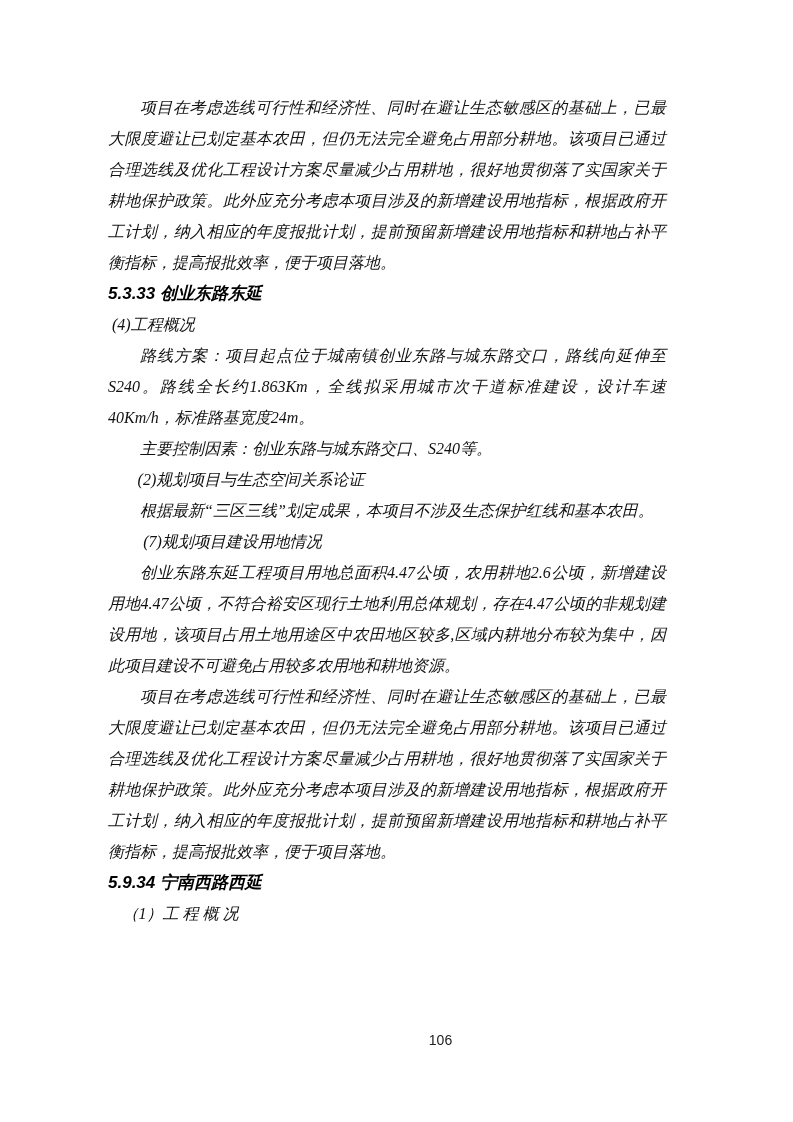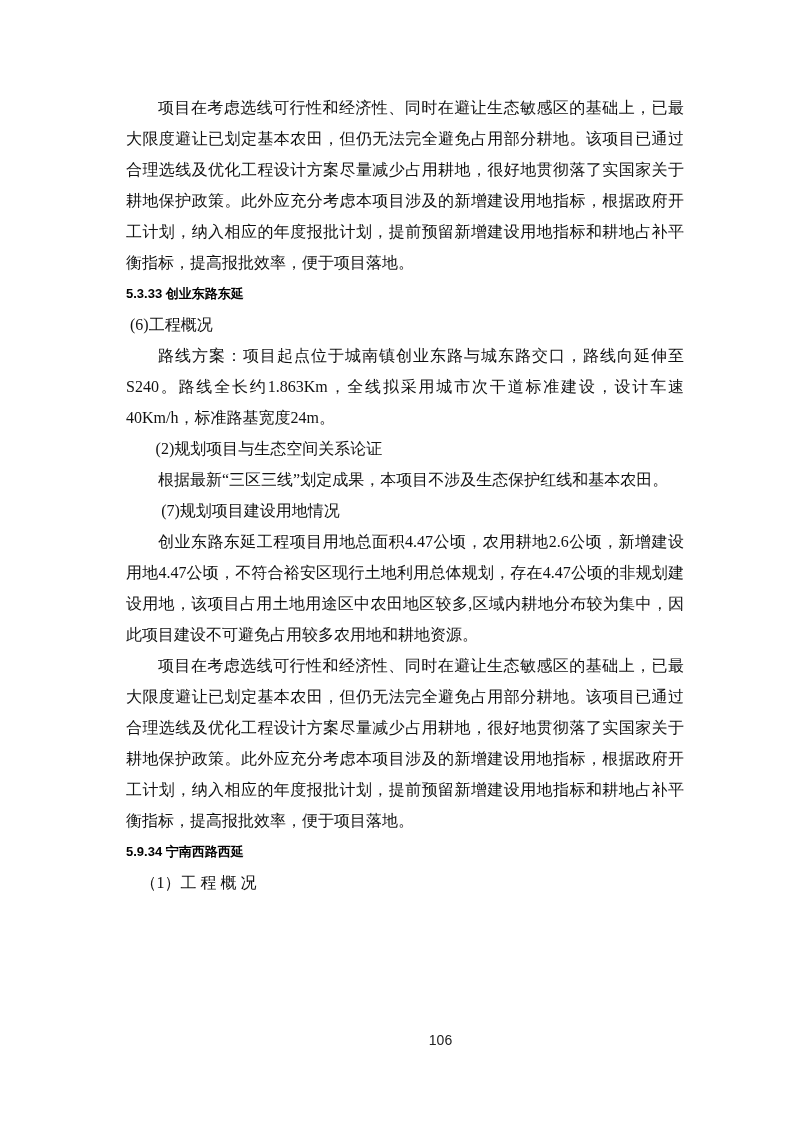--- a/index.html
+++ b/index.html
@@ -11,38 +11,39 @@
     position: relative;
     width: 793px;
     height: 1122px;
     background: #ffffff;
     color: #111111;
     font-family: "Liberation Serif", "DejaVu Serif", serif;
     overflow: hidden;
   }
   .content {
     position: absolute;
-    left: 126px;
+    left: 108px;
     top: 92px;
     width: 558px;
     font-size: 16px;
     line-height: 31px;
+    font-style: italic;
   }
   .content p, .content h3 {
     margin: 0;
     padding: 0;
   }
   .para {
     text-align: justify;
     text-indent: 2em;
   }
   .sec-heading {
     font-family: "Liberation Sans", "DejaVu Sans", sans-serif;
     font-weight: bold;
-    font-size: 13px;
+    font-size: 17px;
     line-height: 31px;
     color: #000000;
   }
   .item-1 { text-indent: 0.25em; white-space: nowrap; }
   .item-2 { text-indent: 1.85em; white-space: nowrap; }
   .item-3 { text-indent: 2.2em; white-space: nowrap; margin-top: 13px; }
   .line-ctrl { text-indent: 2em; white-space: nowrap; margin-top: 14px; }
   .line-note { text-indent: 2em; white-space: nowrap; }
   .gap-before { margin-top: 6px; }
   .item-spaced { text-indent: 0.9em; white-space: nowrap; }
@@ -61,24 +62,25 @@
 </head>
 <body>
 
 <div class="page">
   <div class="content">
 
     <p class="para">项目在考虑选线可行性和经济性、同时在避让生态敏感区的基础上，已最大限度避让已划定基本农田，但仍无法完全避免占用部分耕地。该项目已通过合理选线及优化工程设计方案尽量减少占用耕地，很好地贯彻落了实国家关于耕地保护政策。此外应充分考虑本项目涉及的新增建设用地指标，根据政府开工计划，纳入相应的年度报批计划，提前预留新增建设用地指标和耕地占补平衡指标，提高报批效率，便于项目落地。</p>
 
     <h3 class="sec-heading">5.3.33 创业东路东延</h3>
 
-    <p class="item-1">(6)工程概况</p>
+    <p class="item-1">(4)工程概况</p>
 
     <p class="para">路线方案：项目起点位于城南镇创业东路与城东路交口，路线向延伸至S240。路线全长约1.863Km，全线拟采用城市次干道标准建设，设计车速40Km/h，标准路基宽度24m。</p>
 
+    <p class="line-ctrl">主要控制因素：创业东路与城东路交口、S240等。</p>
 
     <p class="item-2">(2)规划项目与生态空间关系论证</p>
 
     <p class="line-note">根据最新“三区三线”划定成果，本项目不涉及生态保护红线和基本农田。</p>
 
     <p class="item-3">(7)规划项目建设用地情况</p>
 
     <p class="para gap-before">创业东路东延工程项目用地总面积4.47公顷，农用耕地2.6公顷，新增建设用地4.47公顷，不符合裕安区现行土地利用总体规划，存在4.47公顷的非规划建设用地，该项目占用土地用途区中农田地区较多,区域内耕地分布较为集中，因此项目建设不可避免占用较多农用地和耕地资源。</p>
 
     <p class="para">项目在考虑选线可行性和经济性、同时在避让生态敏感区的基础上，已最大限度避让已划定基本农田，但仍无法完全避免占用部分耕地。该项目已通过合理选线及优化工程设计方案尽量减少占用耕地，很好地贯彻落了实国家关于耕地保护政策。此外应充分考虑本项目涉及的新增建设用地指标，根据政府开工计划，纳入相应的年度报批计划，提前预留新增建设用地指标和耕地占补平衡指标，提高报批效率，便于项目落地。</p>

